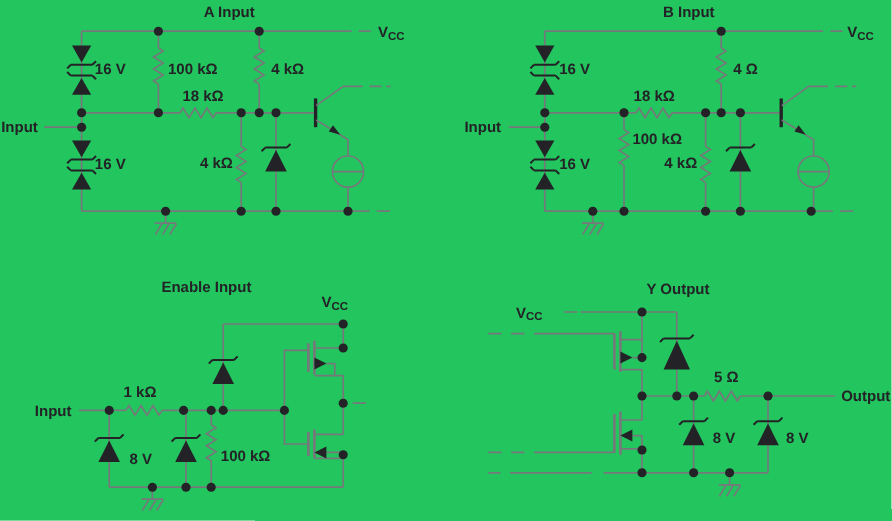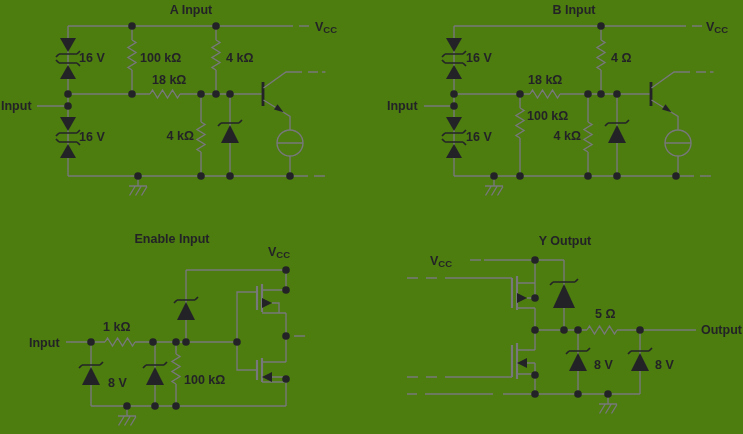--- a/index.html
+++ b/index.html
@@ -1,16 +1,16 @@
 <!DOCTYPE html>
 <html><head>
 <meta charset="utf-8">
 <style>
   html,body{margin:0;padding:0;background:#fff;}
-  .canvas{width:743px;height:434px;background:#4d7c0f;overflow:hidden;}
+  .canvas{width:743px;height:434px;background:#22c55e;overflow:hidden;}
   svg{display:block;}
   .wire{stroke:#77787B;stroke-width:1.4;fill:none;stroke-linecap:butt;}
   .plate{stroke:#77787B;stroke-width:2.2;fill:none;}
   .bar{stroke:#232327;stroke-width:1.7;fill:none;}
   .dk{fill:#232327;stroke:none;}
   .bb{stroke:#232327;stroke-width:2.8;fill:none;}
   text{font-family:"Liberation Sans", sans-serif;font-weight:bold;fill:#232327;font-size:12.5px;}
   .sub{font-size:9.5px;}
 </style>
 </head>

